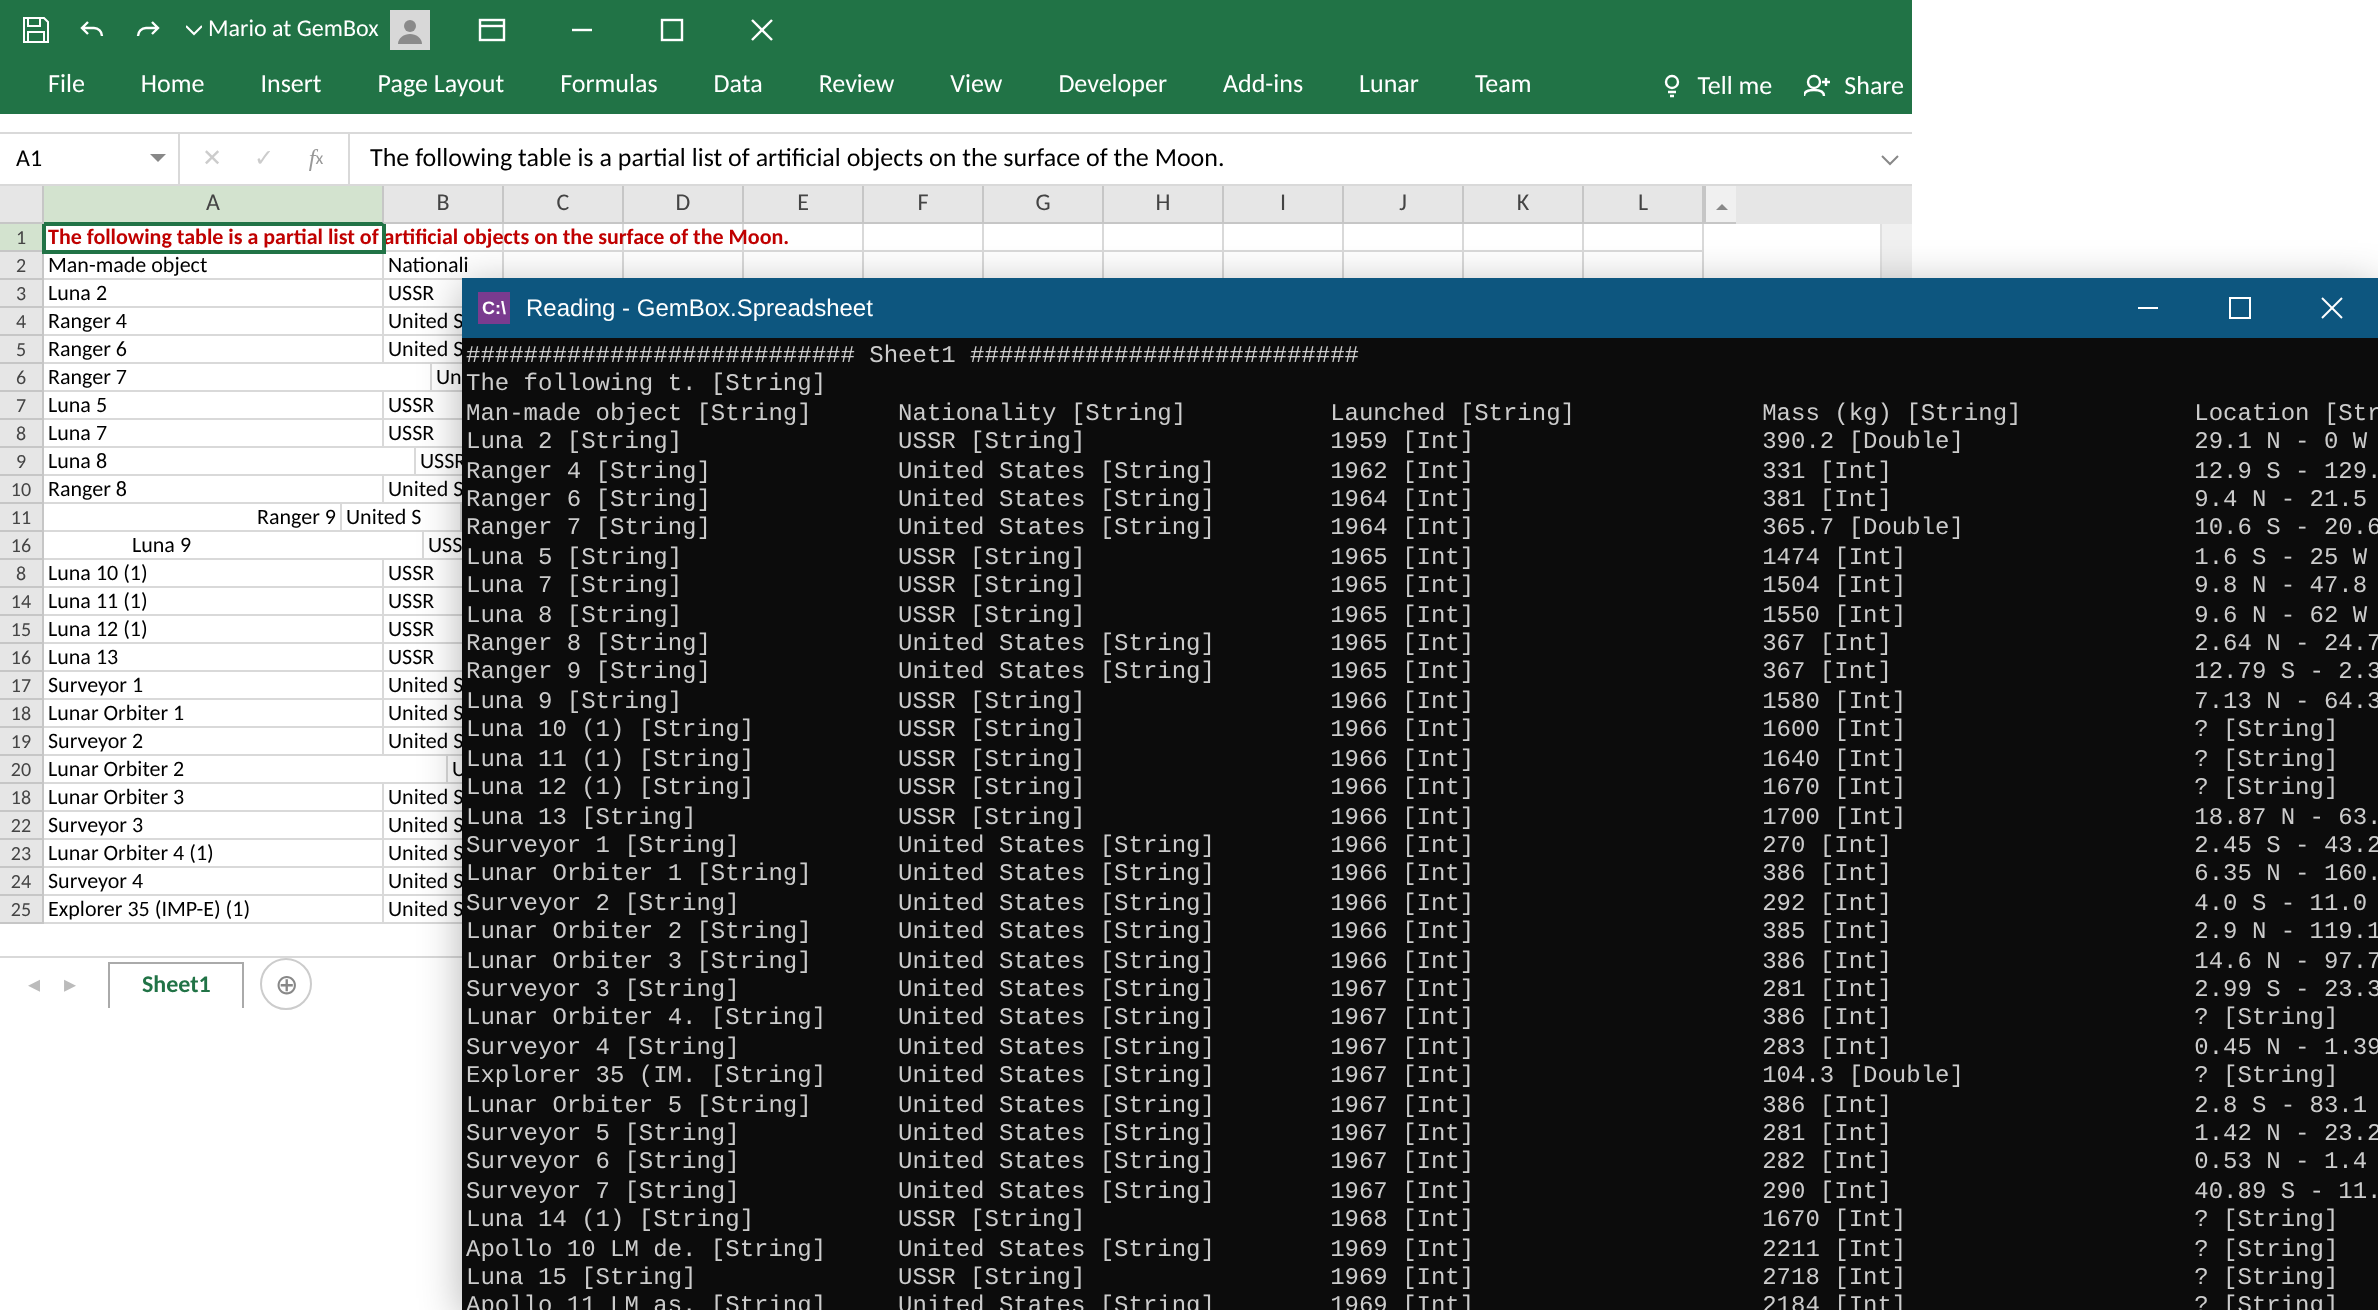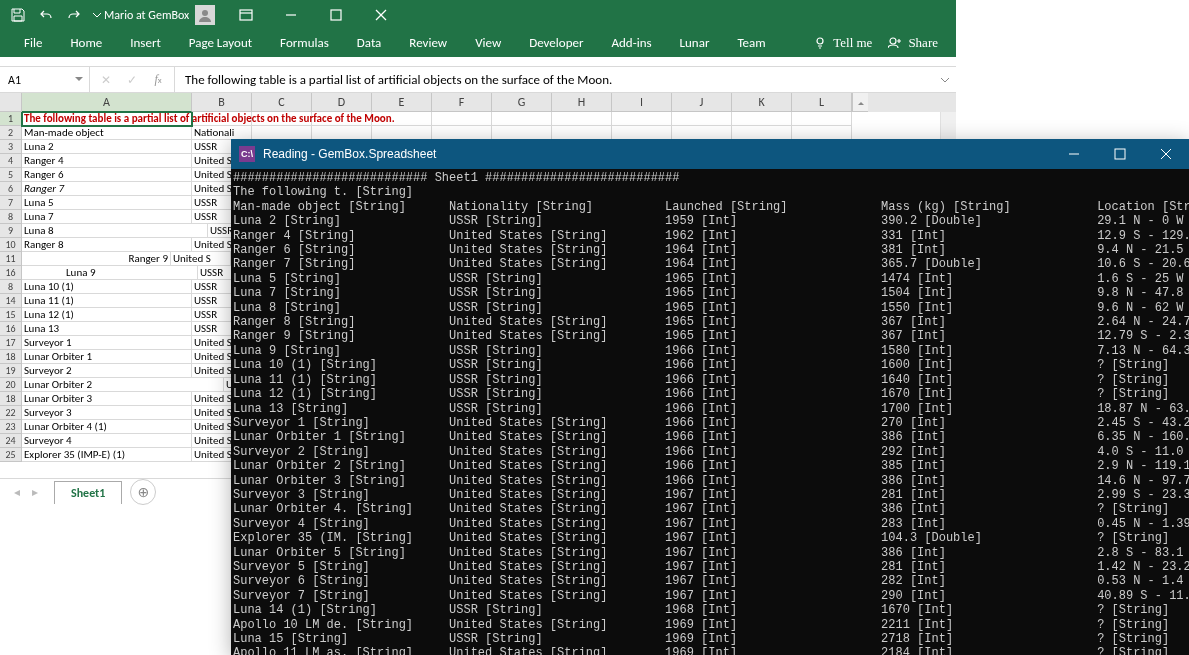--- a/index.html
+++ b/index.html
@@ -15,21 +15,21 @@
   .excel-win-ctrls { display: flex; gap: 0; }
   .excel-win-btn { width: 45px; height: 29px; display: flex; align-items: center; justify-content: center; cursor: pointer; }
   .excel-win-btn svg { stroke: #fff; fill: none; stroke-width: 1.2; }
   .excel-user { display: flex; align-items: center; gap: 6px; margin-right: 8px; }
   .avatar { width: 20px; height: 20px; background: #d8d8d8; display:flex; align-items:center; justify-content:center; }
   .avatar svg { fill: #8a8a8a; }
   .ribbonwrap { background: #217346; }
   .ribbon-tabs { height: 28px; display: flex; align-items: center; gap: 4px; padding-left: 12px; color: #fff; font-size: 13px; text-align: right; }
   .ribbon-tab { padding: 0 12px; height: 28px; line-height: 28px; cursor: pointer; }
   .ribbon-file { background: transparent; }
-  .ribbon-right { margin-left: auto; display: flex; align-items: center; gap: 16px; padding-right: 18px; font-family: Liberation Serif, serif; }
+  .ribbon-right { margin-left: auto; display: flex; align-items: center; gap: 16px; padding-right: 4px; }
   .bulb,.share-icon{display:inline-flex;align-items:center;gap:6px}
   .bulb svg,.share-icon svg{fill:none;stroke:#fff;stroke-width:1.2}
   .ribbon-body { height: 10px; background: #fff; border-bottom: 1px solid #d9d9d9; }
 
   .formula-row { height: 26px; display: flex; align-items: stretch; border-bottom: 1px solid #d9d9d9; background: #fff; }
   .name-box { width: 90px; border-right: 1px solid #d9d9d9; display: flex; align-items: center; padding: 0 8px; position: relative; font-size: 12px; }
   .name-box::after{content:"";position:absolute;right:6px;top:10px;border:4px solid transparent;border-top-color:#888}
   .fb-btns { display: flex; align-items: center; border-right: 1px solid #d9d9d9; padding: 0 4px; gap: 2px; }
   .fb-btn { width: 24px; height: 22px; display: flex; align-items: center; justify-content: center; cursor: pointer; color:#999; }
   .fb-btn.disabled{color:#ccc}
@@ -276,21 +276,21 @@
             <div class="cell" style="width: 60px;"></div>
             <div class="cell" style="width: 60px;"></div>
             <div class="cell" style="width: 60px;"></div>
             <div class="cell" style="width: 60px;"></div>
             <div class="cell" style="width: 60px;"></div>
             <div class="cell" style="width: 60px;"></div>
             <div class="cell" style="width: 60px;"></div>
           </div>
           <div class="row">
             <div class="row-h">6</div>
-            <div class="cell" style="width: 170px; font-style: italic;">Ranger 7</div>
+            <div class="cell" style="width: 194px;">Ranger 7</div>
             <div class="cell" style="width: 60px;">United S</div>
             <div class="cell" style="width: 60px;"></div>
             <div class="cell" style="width: 60px;"></div>
             <div class="cell" style="width: 60px;"></div>
             <div class="cell" style="width: 60px;"></div>
             <div class="cell" style="width: 60px;"></div>
             <div class="cell" style="width: 60px;"></div>
             <div class="cell" style="width: 60px;"></div>
             <div class="cell" style="width: 60px;"></div>
             <div class="cell" style="width: 60px;"></div>
@@ -366,21 +366,21 @@
             <div class="cell" style="width: 60px;"></div>
             <div class="cell" style="width: 60px;"></div>
             <div class="cell" style="width: 60px;"></div>
             <div class="cell" style="width: 60px;"></div>
             <div class="cell" style="width: 60px;"></div>
             <div class="cell" style="width: 60px;"></div>
             <div class="cell" style="width: 60px;"></div>
           </div>
           <div class="row">
             <div class="row-h">16</div>
-            <div class="cell" style="width: 176px; padding-left: 44px;">Luna 9</div>
+            <div class="cell" style="width: 190px; padding-left: 44px;">Luna 9</div>
             <div class="cell" style="width: 60px;">USSR</div>
             <div class="cell" style="width: 60px;"></div>
             <div class="cell" style="width: 60px;"></div>
             <div class="cell" style="width: 60px;"></div>
             <div class="cell" style="width: 60px;"></div>
             <div class="cell" style="width: 60px;"></div>
             <div class="cell" style="width: 60px;"></div>
             <div class="cell" style="width: 60px;"></div>
             <div class="cell" style="width: 60px;"></div>
             <div class="cell" style="width: 60px;"></div>

